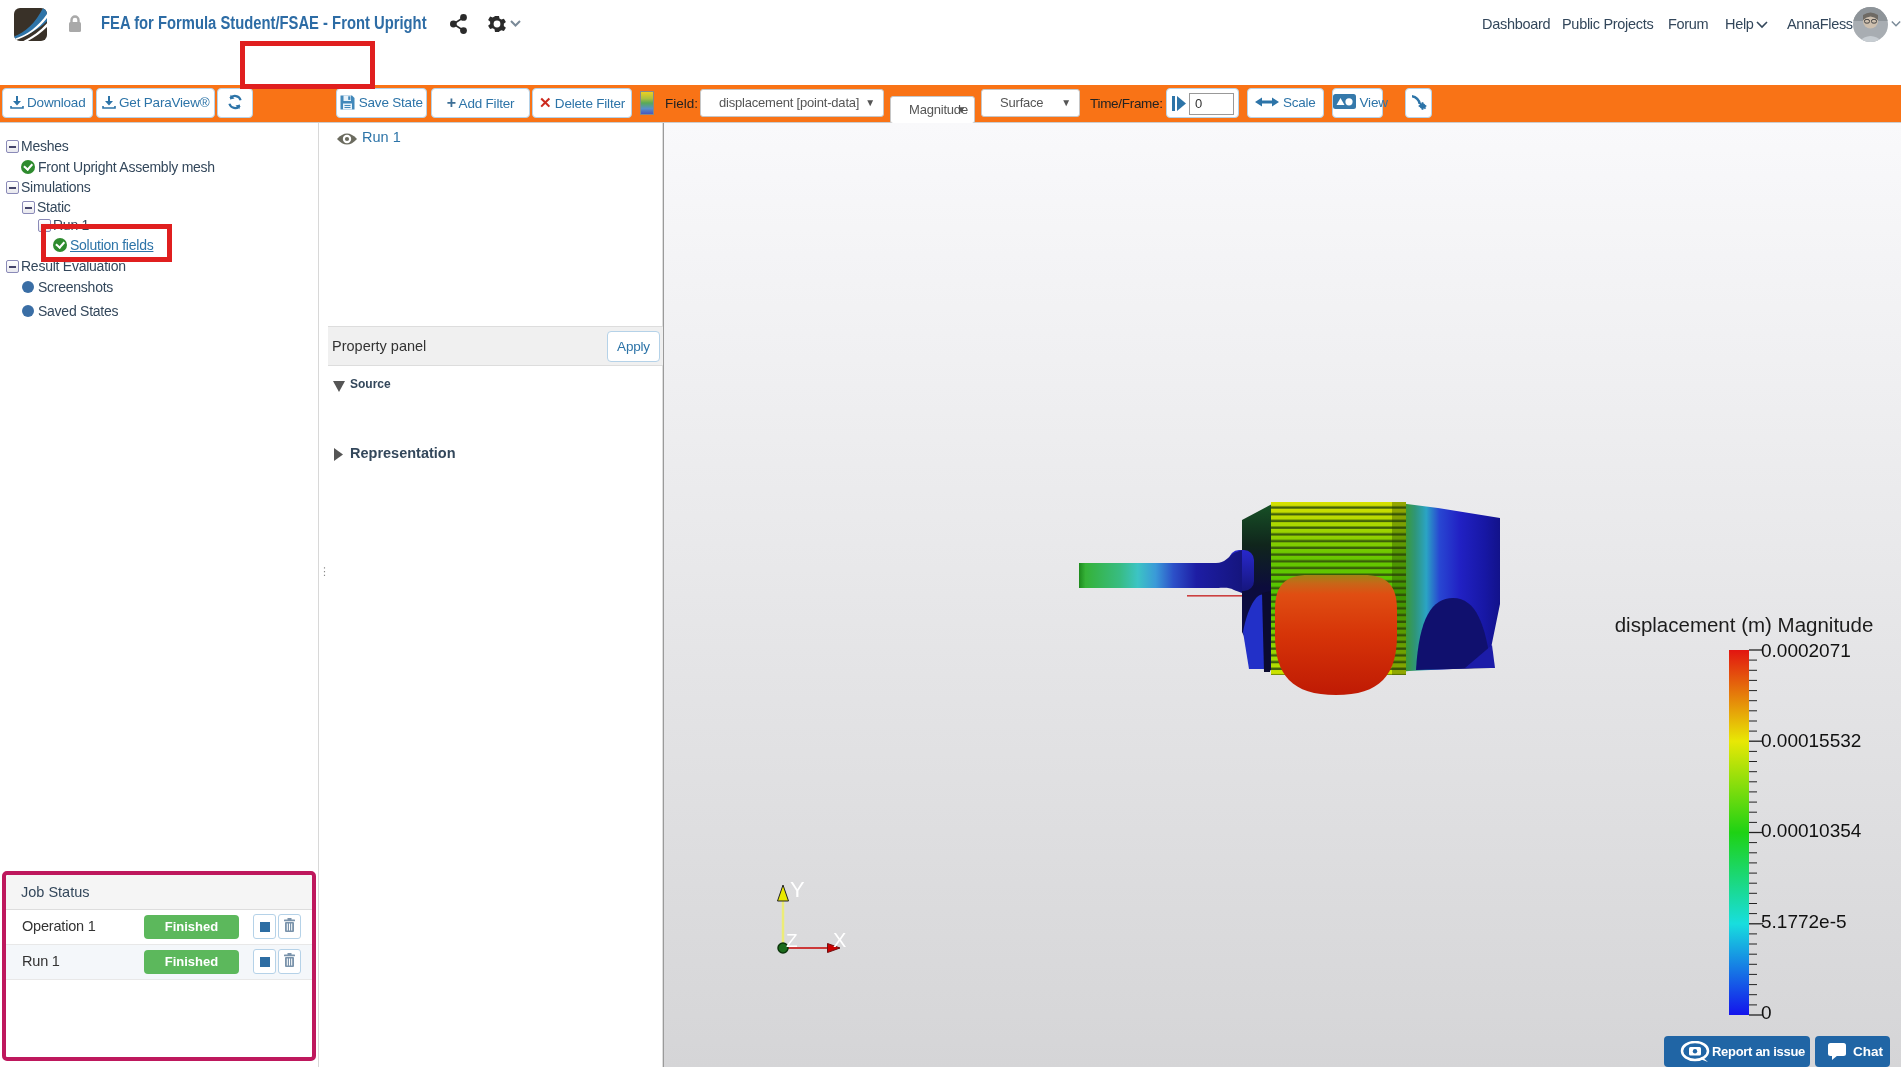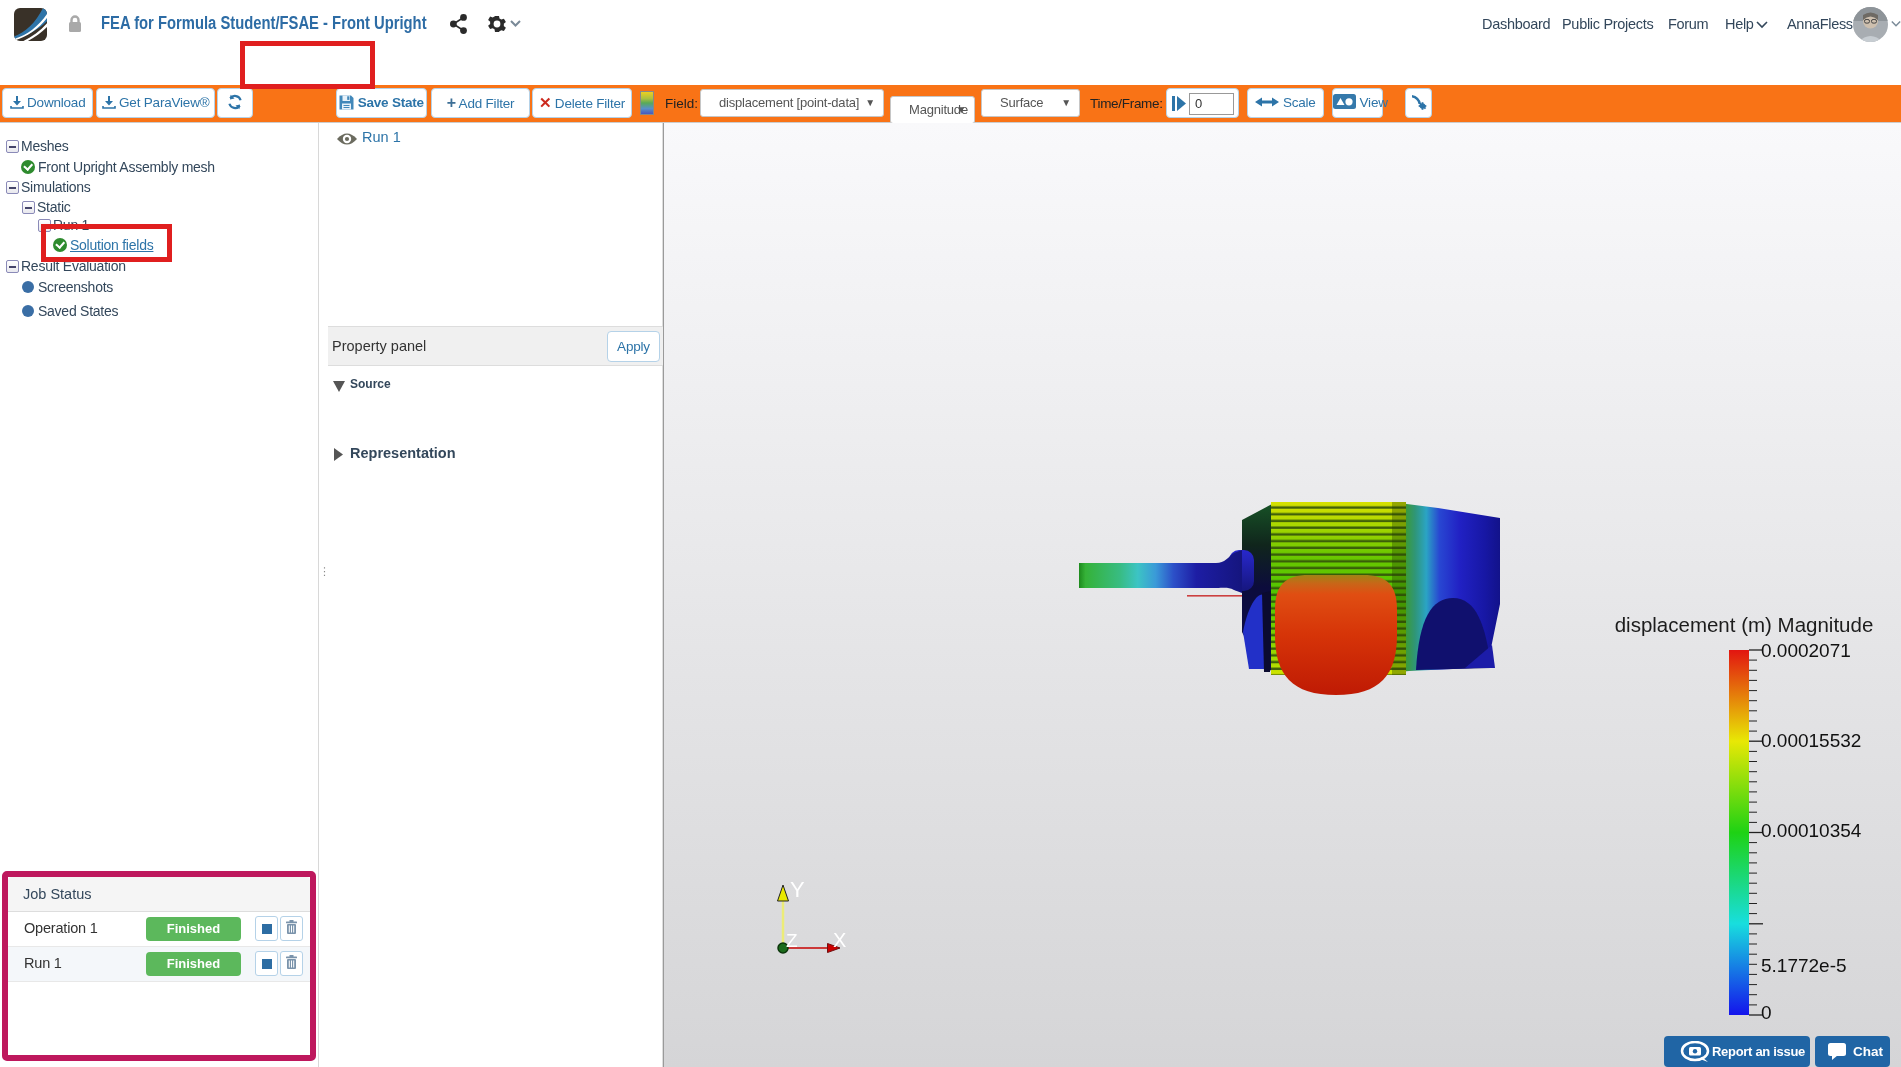--- a/index.html
+++ b/index.html
@@ -35,21 +35,21 @@
 
 #leftpanel { position:absolute; left:0; top:123px; width:319px; height:944px; background:#fff; border-right:1px solid #d8d8d8; }
 .treerow { position:absolute; font-size:14px; color:#33475b; white-space:nowrap; letter-spacing:-0.25px; }
 .minusbox { position:absolute; width:13px; height:13px; border:1px solid #8a8ab8; border-radius:2px; background:linear-gradient(#fff,#e8e8ee); }
 .minusbox:after { content:""; position:absolute; left:2px; right:2px; top:5px; height:1.5px; background:#44446a; }
 .gcheck { position:absolute; width:14px; height:14px; border-radius:50%; background:#2e8b2e; }
 .gcheck:after { content:""; position:absolute; left:3.2px; top:3.2px; width:6px; height:3.5px; border-left:2px solid #fff; border-bottom:2px solid #fff; transform:rotate(-48deg); }
 .bdot { position:absolute; width:12px; height:12px; border-radius:50%; background:#3a6ea5; }
 
 
-#jobstatus { position:absolute; left:2px; top:748px; width:314px; height:190px; border:6px solid #be185d; border-radius:5px; background:#fff; }
+#jobstatus { position:absolute; left:2px; top:748px; width:314px; height:190px; border:4px solid #be185d; border-radius:5px; background:#fff; }
 #jobstatus .hd { height:35px; background:#f5f5f5; border-bottom:1px solid #ddd; border-radius:4px 4px 0 0;
   font-size:14.5px; color:#33475b; line-height:34px; padding-left:15px; }
 .jobrow { position:relative; height:35px; border-bottom:1px solid #e8e8e8; }
 .jobrow .nm { position:absolute; left:16px; top:8px; font-size:14.5px; color:#333; letter-spacing:-0.2px; }
 .badge { position:absolute; left:138px; top:5px; width:95px; height:24px; background:#5cb85c; border-radius:4px;
   color:#fff; font-size:13px; font-weight:bold; text-align:center; line-height:24px; }
 .sqbtn { position:absolute; top:4px; width:23px; height:25px; background:#fff; border:1px solid #b5d2e8; border-radius:3px; }
 
 
 #midpanel { position:absolute; left:320px; top:123px; width:343px; height:944px; background:#fff; border-right:1px solid #ddd; }
@@ -143,21 +143,21 @@
         </svg> Get ParaView®</div>
   <div class="btn" style="left:217px; width:36px;"><svg width="16" height="16" viewBox="0 0 16 16" style="vertical-align:-3px;">
           <g fill="none" stroke="#2d74a8" stroke-width="2.2">
             <path d="M13.6 6.2 A6 6 0 0 0 3.2 4.2"></path>
             <path d="M2.4 9.8 A6 6 0 0 0 12.8 11.8"></path>
           </g>
           <path d="M3.6 0.8 L3.0 5.4 L7.5 4.4 Z" fill="#2d74a8"></path>
           <path d="M12.4 15.2 L13.0 10.6 L8.5 11.6 Z" fill="#2d74a8"></path>
         </svg></div>
 
-  <div class="btn" style="left:336px; width:91px;font-weight:bold;"><svg width="15" height="15" viewBox="0 0 15 15" style="vertical-align:-3px;">
+  <div class="btn" style="left:336px; width:91px;"><svg width="15" height="15" viewBox="0 0 15 15" style="vertical-align:-3px;">
           <path d="M0.5 0.5 h11.5 l2.5 2.5 v11.5 h-14 Z" fill="#4288ba"></path>
           <rect x="3" y="8.5" width="9" height="6" fill="#e8f2fa"></rect>
           <rect x="3.5" y="0.5" width="7.5" height="5.5" fill="#e8f2fa"></rect>
           <rect x="8.2" y="1.3" width="2.2" height="3.6" fill="#4288ba"></rect>
           <line x1="4.5" y1="10.5" x2="10.5" y2="10.5" stroke="#4288ba" stroke-width="1"></line>
           <line x1="4.5" y1="12.5" x2="10.5" y2="12.5" stroke="#4288ba" stroke-width="1"></line>
         </svg> Save State</div>
   <div class="btn" style="left:431px; width:99px;"><span style="color:#3d6f96; font-weight:bold; font-size:16px;">+</span> Add Filter</div>
   <div class="btn" style="left:532px; width:100px;"><span style="color:#cc2a1e; font-weight:bold; font-size:15px;">✕</span> Delete Filter</div>
 
@@ -415,21 +415,21 @@
       <line x1="25" y1="7" x2="39" y2="7"></line>
       <line x1="25" y1="98.2" x2="39" y2="98.2"></line>
       <line x1="25" y1="189.5" x2="39" y2="189.5"></line>
       <line x1="25" y1="280.8" x2="39" y2="280.8"></line>
       <line x1="25" y1="372" x2="39" y2="372"></line>
     </g>
   </svg>
   <div class="ticklabel" style="top:517px;">0.0002071</div>
   <div class="ticklabel" style="top:607px;">0.00015532</div>
   <div class="ticklabel" style="top:697px;">0.00010354</div>
-  <div class="ticklabel" style="top:832px;">5.1772e-5</div>
+  <div class="ticklabel" style="top:788px;">5.1772e-5</div>
   <div class="ticklabel" style="top:879px;">0</div>
 
   <div class="bluebtn" style="left:1000px; top:913px; width:146px; height:31px;">
     <svg style="position:absolute; left:16px; top:5px;" width="32" height="22" viewBox="0 0 32 22">
       <ellipse cx="15" cy="10" rx="13" ry="9" fill="none" stroke="#fff" stroke-width="2.5"></ellipse>
       <path d="M22 16 L28 21 L20 18 Z" fill="#fff"></path>
       <rect x="9" y="6" width="12" height="8.5" rx="1.5" fill="#fff"></rect>
       <circle cx="15" cy="10.2" r="2.2" fill="#2065a5"></circle>
     </svg>
     <span style="position:absolute; left:48px; top:8px; font-size:13px; letter-spacing:-0.3px;">Report an issue</span>

